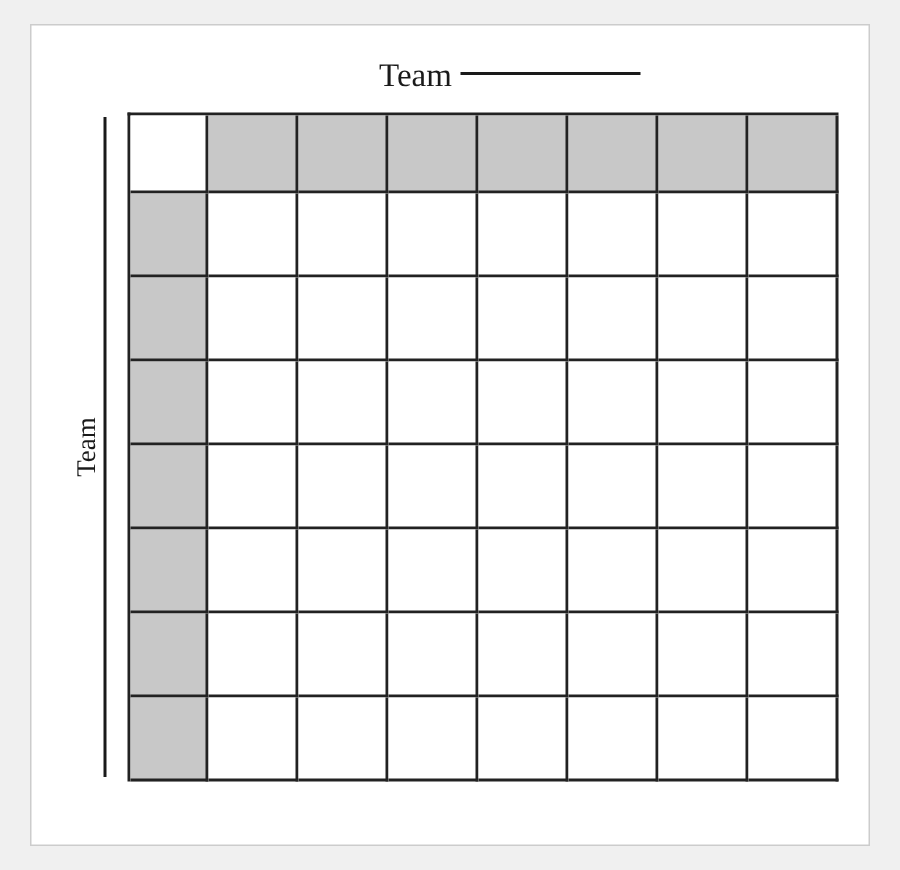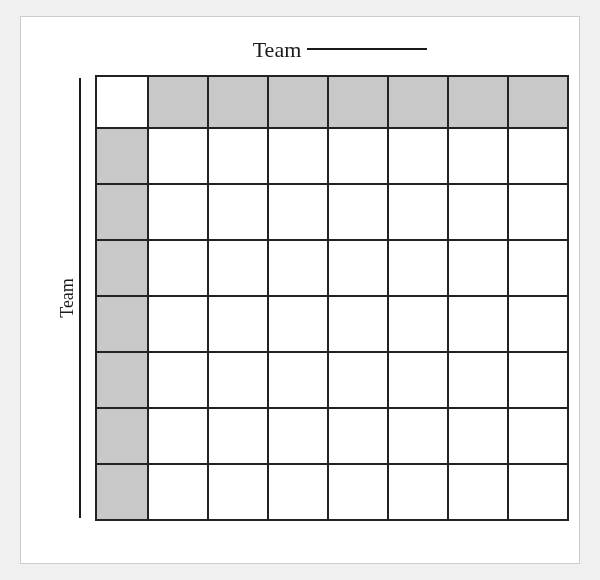--- a/index.html
+++ b/index.html
@@ -18,21 +18,21 @@
       font-family: Georgia, 'Times New Roman', serif;
     }
 
     .page {
       width: 560px;
       height: 548px;
       background: #ffffff;
       border: 1px solid #ccc;
       display: flex;
       flex-direction: column;
-      align-items: flex-start;
+      align-items: flex-end;
       padding: 20px 20px 20px 40px;
       position: relative;
     }
 
     .header-area {
       width: 100%;
       display: flex;
       justify-content: center;
       align-items: center;
       margin-bottom: 12px;

